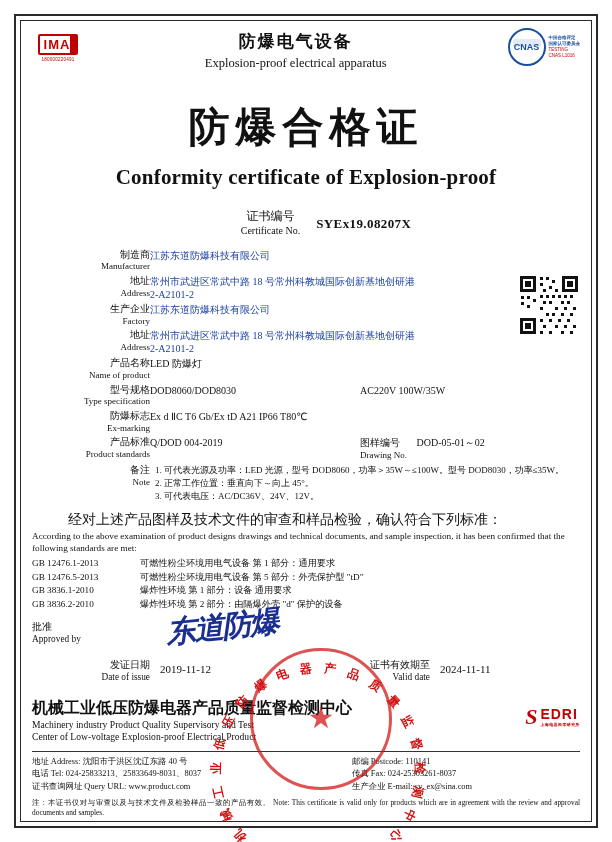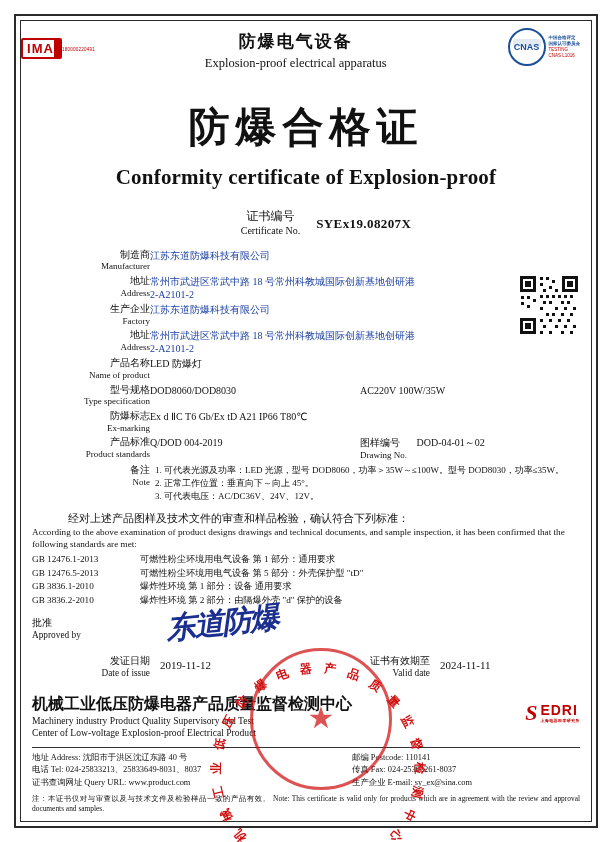--- a/index.html
+++ b/index.html
@@ -31,21 +31,21 @@
     left:32px;top:28px;right:32px;bottom:26px;
   }
 
   
   .header{
     display:flex;align-items:flex-start;justify-content:space-between;
     height:58px;
   }
   .ima-logo{
     width:52px;height:40px;
-    display:flex;align-items:center;justify-content:center;
+    display:flex;flex-direction:column;align-items:center;justify-content:center;
     position:relative;
   }
   .ima-box{
     border:2px solid #c00000;
     color:#c00000;
     font-weight:bold;
     font-size:13px;
     padding:1px 6px 1px 4px;
     letter-spacing:1px;
     border-radius:2px;
@@ -154,21 +154,21 @@
 
   .note-list{
     margin:0;padding-left:14px;font-size:9px;line-height:1.45;
   }
   .note-list li{margin:0;}
 
   
   .para{
     font-size:9.2px;line-height:1.35;margin-top:7px;
   }
-  .para .cn{display:block;font-size:11px;padding-left:36px;}
+  .para .cn{display:block;font-size:14px;padding-left:36px;}
   .std{
     margin-top:2px;font-size:9.2px;line-height:1.5;
   }
   .std-row{display:flex;}
   .std-code{width:108px;white-space:nowrap;}
   .std-txt{flex:1;}
 
   
   .approve{
     margin-top:9px;display:flex;align-items:flex-start;
@@ -438,21 +438,21 @@
       <tr>
         <td class="f-label">
           <span class="cn">产品标准</span>
           <span class="en">Product standards</span>
         </td>
         <td class="f-value">
           <div class="two-col">
             <div class="c1">Q/DOD 004-2019</div>
             <div class="c2">
               <span>图样编号</span>
-              <span style="display:inline-block;width:80px;text-align:left;margin-left:14px;">DOD-04-01～02</span>
+              <span style="display:inline-block;width:80px;text-align:left;margin-left:14px;">DOD-05-01～02</span>
             </div>
           </div>
           <div class="two-col" style="margin-top:1px;">
             <div class="c1"></div>
             <div class="c2" style="font-size:9px;">Drawing No.</div>
           </div>
         </td>
       </tr>
       <tr>
         <td class="f-label">

